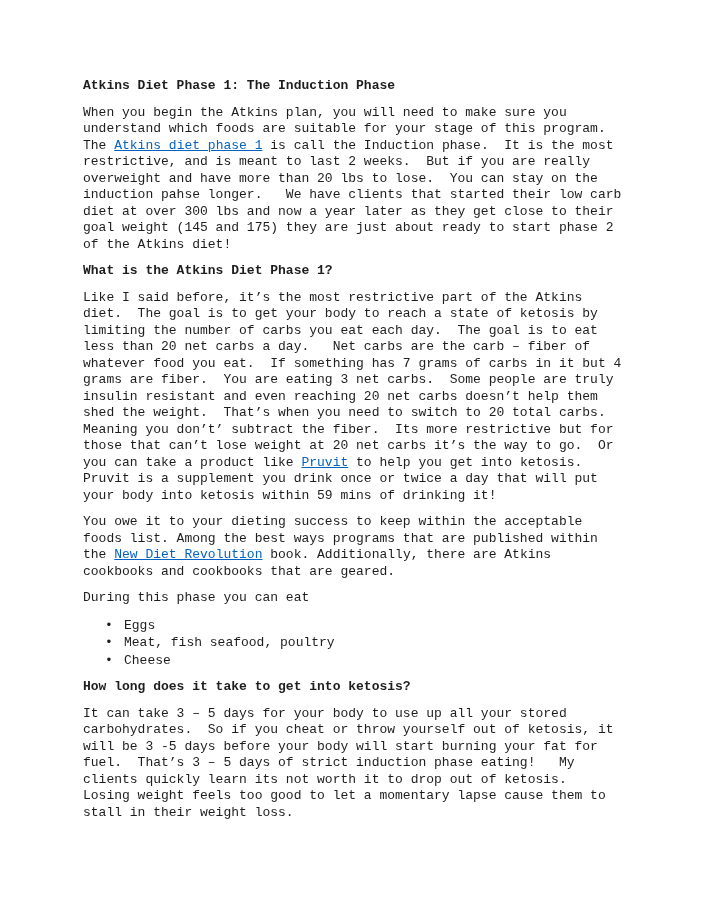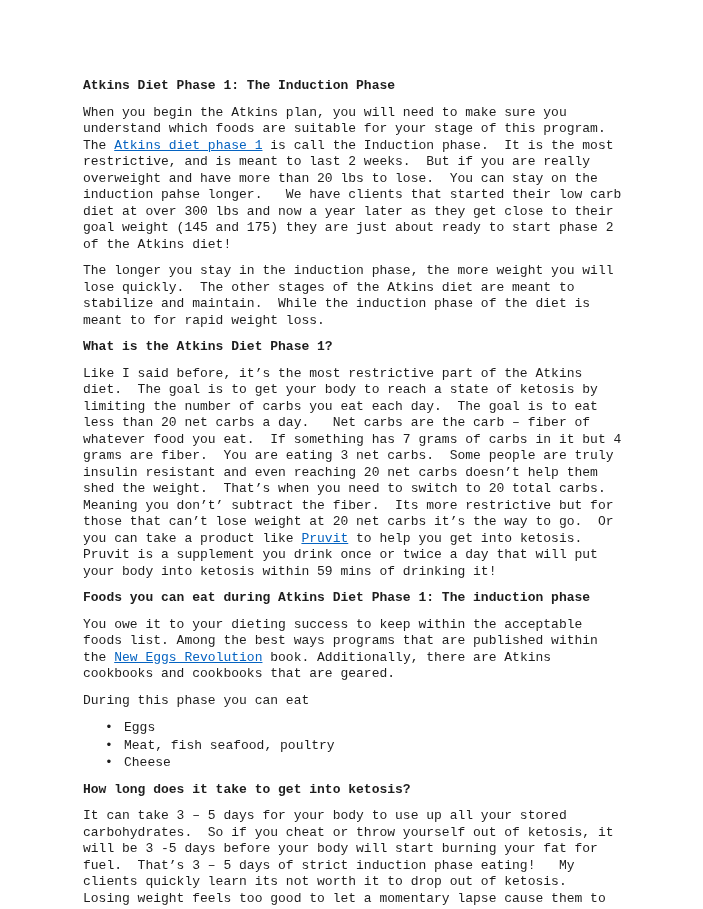--- a/index.html
+++ b/index.html
@@ -60,29 +60,27 @@
 </head>
 <body>
 
 <div class="page">
   <div class="content">
 
     <h1 class="heading">Atkins Diet Phase 1: The Induction Phase</h1>
 
     <p class="para"><span>When you begin the Atkins plan, you will need to make sure you understand which foods are suitable for your stage of this program. The </span><a href="#" class="lnk">Atkins diet phase 1</a><span> is call the Induction phase.  It is the most restrictive, and is meant to last 2 weeks.  But if you are really overweight and have more than 20 lbs to lose.  You can stay on the induction pahse longer.   We have clients that started their low carb diet at over 300 lbs and now a year later as they get close to their goal weight (145 and 175) they are just about ready to start phase 2 of the Atkins diet!</span></p>
 
-    <p class="para">The longer you stay in the induction phase, the more weight you will lose quickly.  The other stages of the Atkins diet are meant to stabilize and maintain.  While the induction phase of the diet is meant to for rapid weight loss.</p>
 
     <h2 class="heading">What is the Atkins Diet Phase 1?</h2>
 
     <p class="para"><span>Like I said before, it’s the most restrictive part of the Atkins diet.  The goal is to get your body to reach a state of ketosis by limiting the number of carbs you eat each day.  The goal is to eat less than 20 net carbs a day.   Net carbs are the carb – fiber of whatever food you eat.  If something has 7 grams of carbs in it but 4 grams are fiber.  You are eating 3 net carbs.  Some people are truly insulin resistant and even reaching 20 net carbs doesn’t help them shed the weight.  That’s when you need to switch to 20 total carbs. Meaning you don’t’ subtract the fiber.  Its more restrictive but for those that can’t lose weight at 20 net carbs it’s the way to go.  Or you can take a product like </span><a href="#" class="lnk">Pruvit</a><span> to help you get into ketosis.   Pruvit is a supplement you drink once or twice a day that will put your body into ketosis within 59 mins of drinking it!</span></p>
 
-    <h2 class="heading">Foods you can eat during Atkins Diet Phase 1: The induction phase</h2>
 
-    <p class="para"><span>You owe it to your dieting success to keep within the acceptable foods list. Among the best ways programs that are published within the </span><a href="#" class="lnk">New Eggs Revolution</a><span> book. Additionally, there are Atkins cookbooks and cookbooks that are geared.</span></p>
+    <p class="para"><span>You owe it to your dieting success to keep within the acceptable foods list. Among the best ways programs that are published within the </span><a href="#" class="lnk">New Diet Revolution</a><span> book. Additionally, there are Atkins cookbooks and cookbooks that are geared.</span></p>
 
 
     <p class="para">During this phase you can eat</p>
 
     <ul class="food-list">
       <li>Eggs</li>
       <li>Meat, fish seafood, poultry</li>
       <li>Cheese</li>
     </ul>
 

